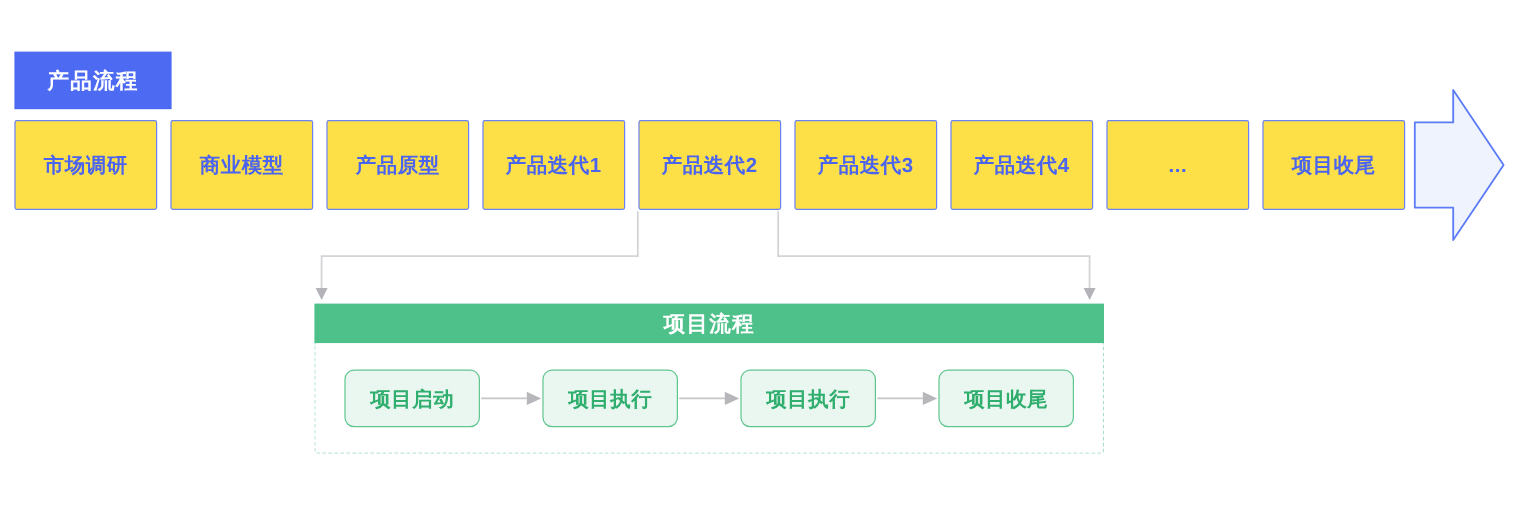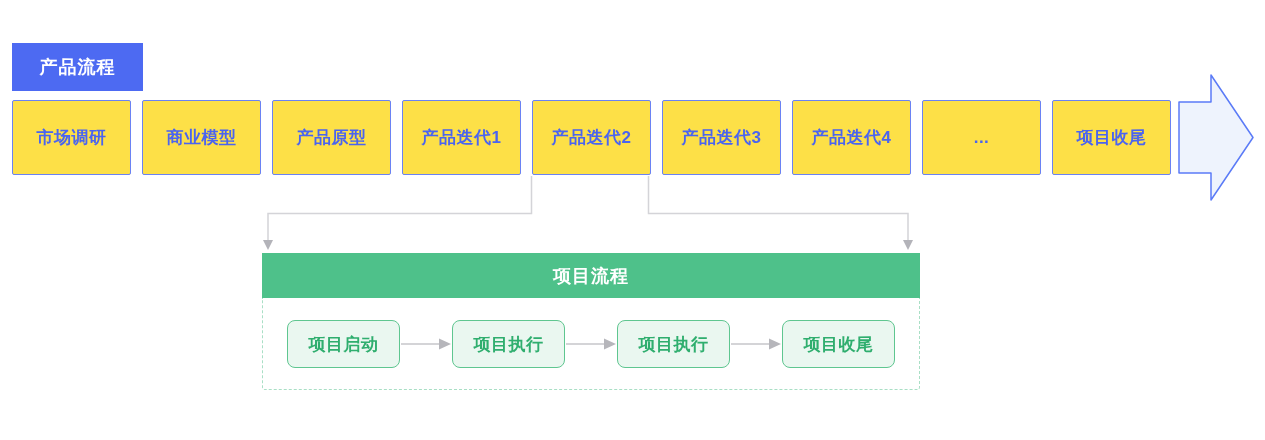--- a/index.html
+++ b/index.html
@@ -21,21 +21,21 @@
   }
   .pstep.p1{left:12px}.pstep.p2{left:142px}.pstep.p3{left:272px}
   .pstep.p4{left:402px}.pstep.p5{left:532px}.pstep.p6{left:662px}
   .pstep.p7{left:792px}.pstep.p8{left:922px}.pstep.p9{left:1052px}
   .big-arrow{position:absolute;left:1175px;top:70px;width:85px;height:135px;}
   
   .connectors{position:absolute;left:0;top:0;width:1265px;height:440px;pointer-events:none;}
   
   .project{position:absolute;left:262px;top:253px;width:658px;}
   .project-header{
-    height:45px;background:#4EC18A;color:#ffffff;font-size:18px;font-weight:bold;
+    height:33px;background:#4EC18A;color:#ffffff;font-size:18px;font-weight:bold;
     display:flex;align-items:center;justify-content:center;letter-spacing:1px;
   }
   .project-body{
     position:relative;height:92px;box-sizing:border-box;
     border:1.5px dashed #A9DFC5;border-top:none;border-radius:0 0 3px 3px;
     background:#ffffff;
     padding-left:45px;
   }
   .gstep{
     position:absolute;top:22px;width:113px;height:48px;box-sizing:border-box;

